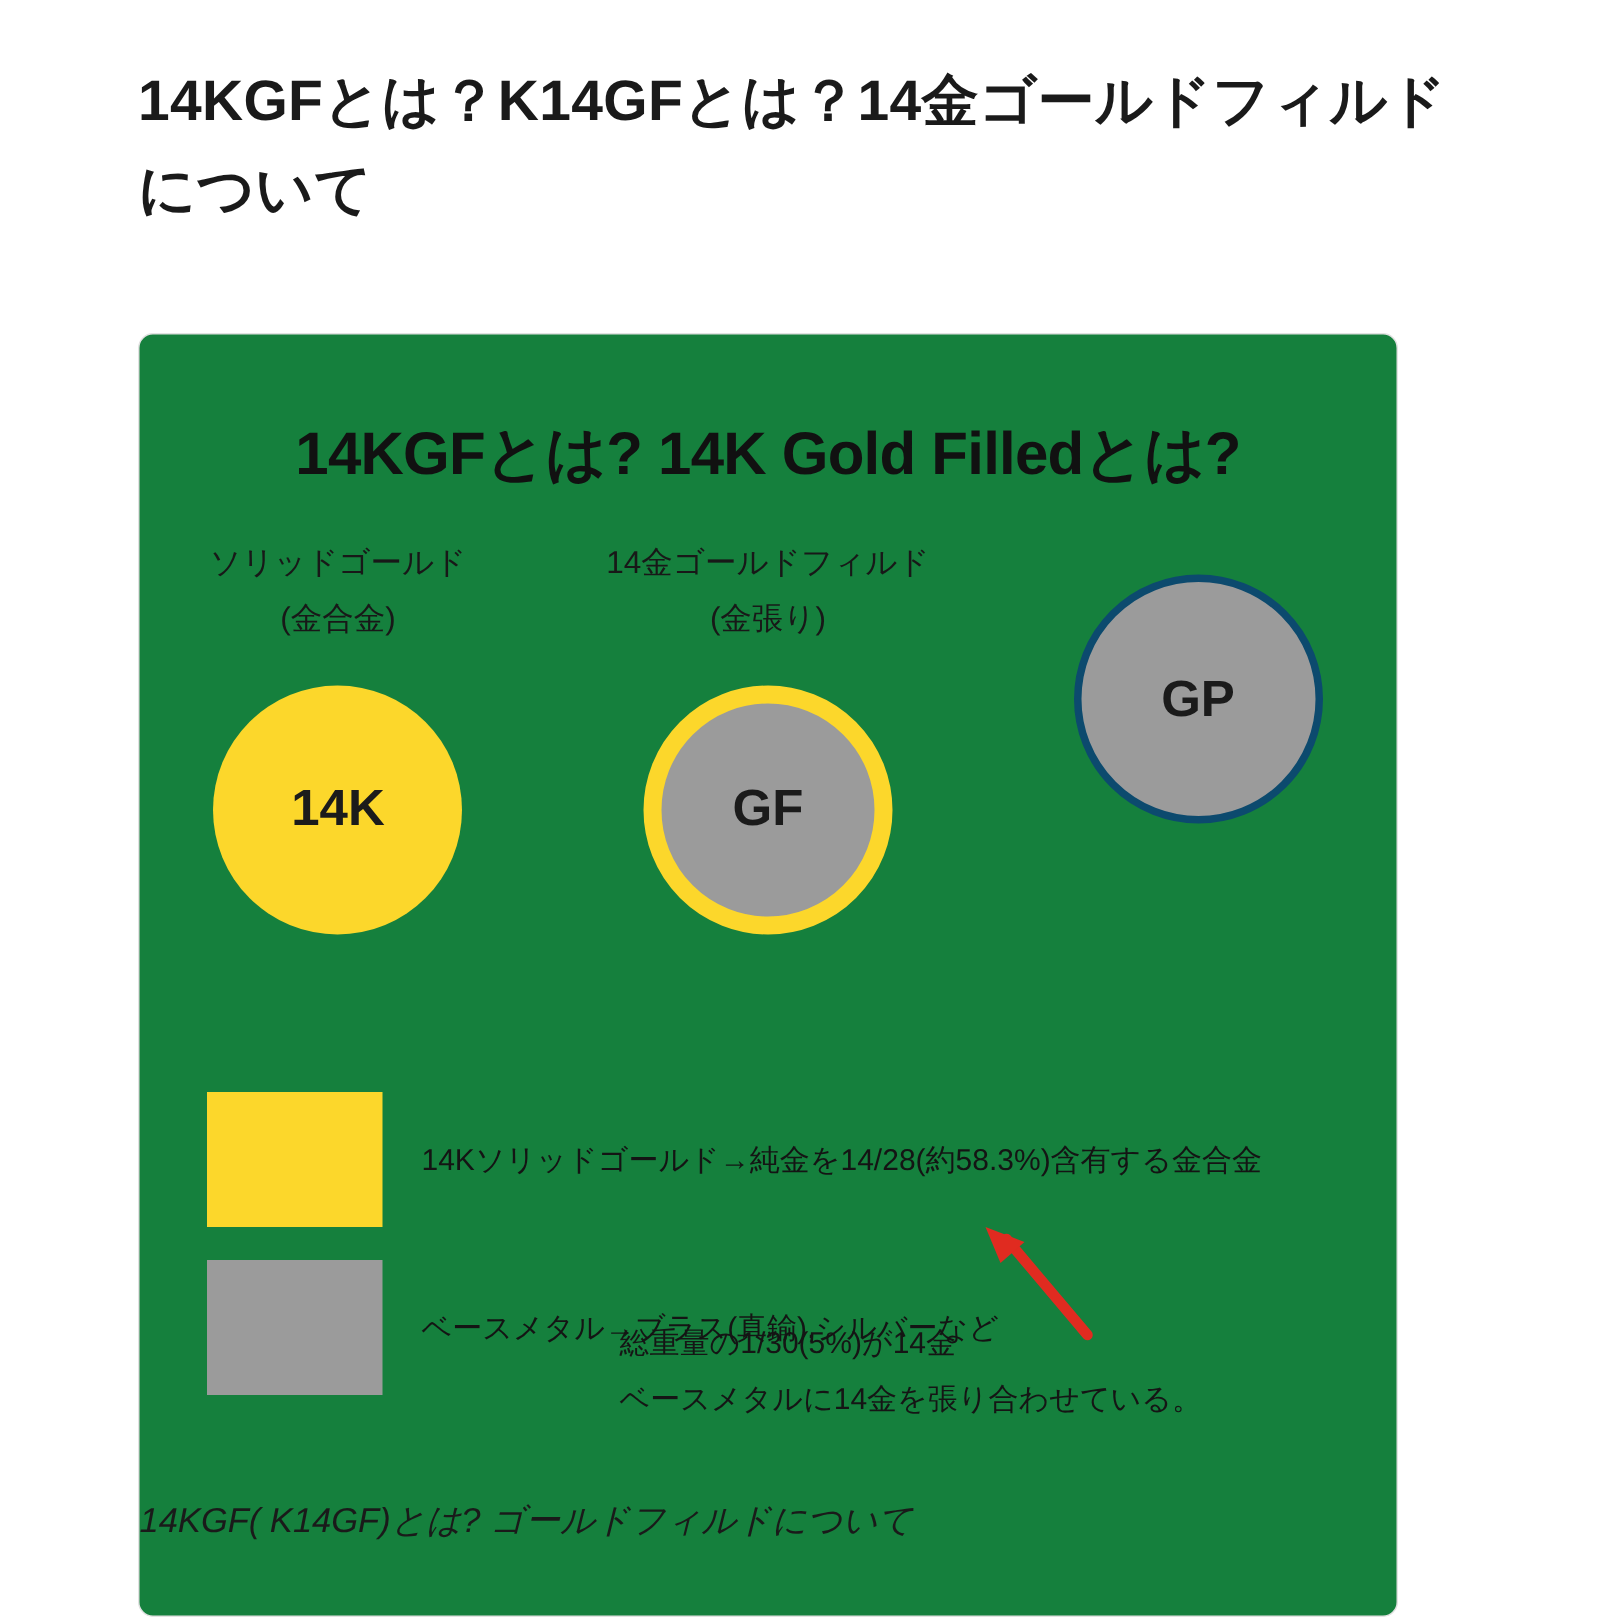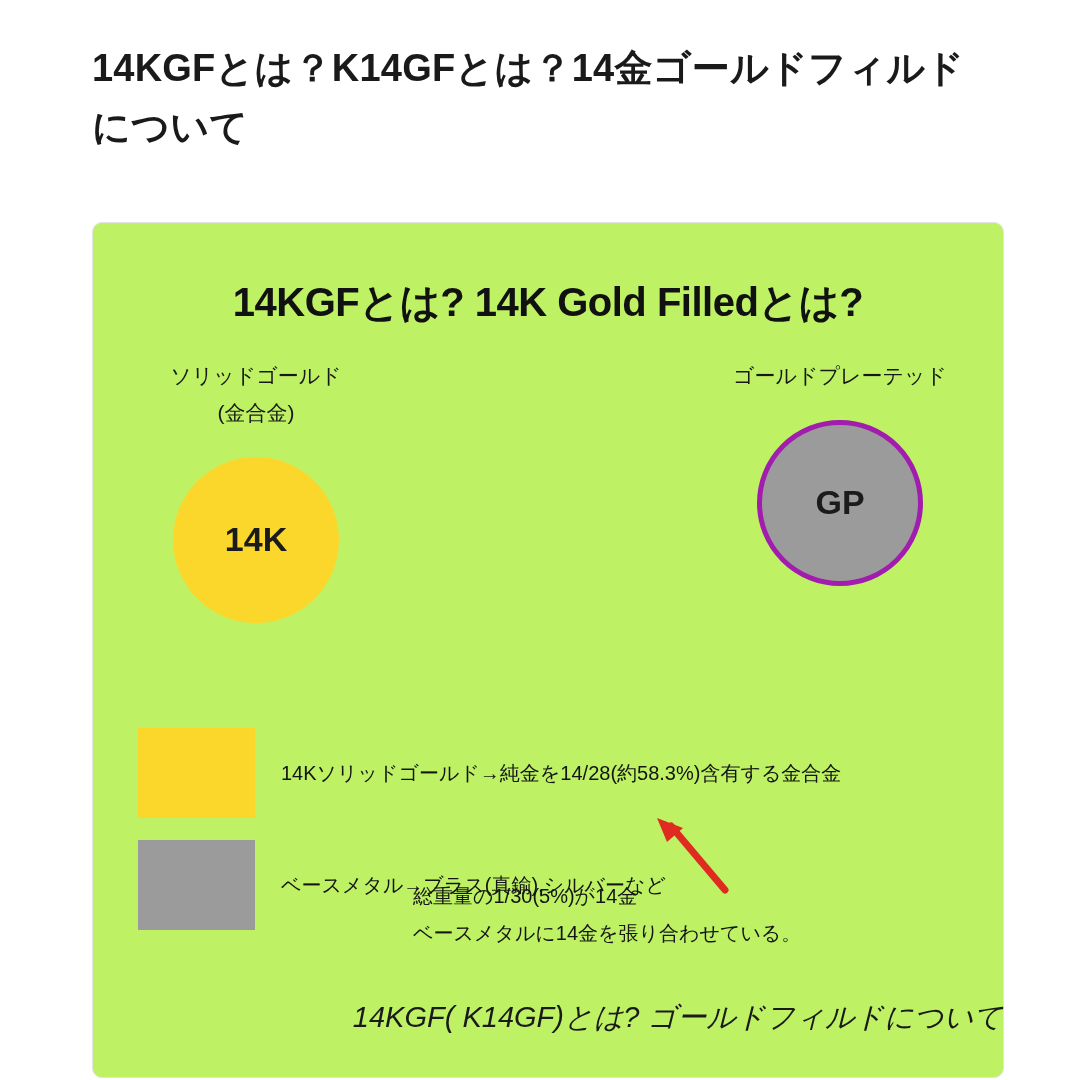--- a/index.html
+++ b/index.html
@@ -33,23 +33,23 @@
     line-height: 1.55;
     letter-spacing: 0.2px;
     color: #1a1a1a;
   }
 
   
   .card {
     position: absolute;
     left: 92px;
     top: 222px;
-    width: 912px;
+    width: 840px;
     height: 856px;
-    background: #bef264;
+    background: #15803d;
     border: 1px solid #e2e2e2;
     border-radius: 10px;
     box-sizing: border-box;
   }
 
   .card-title {
     position: absolute;
     left: 0;
     top: 52px;
     width: 100%;
@@ -109,21 +109,21 @@
     width: 166px;
     height: 166px;
     background: #9b9b9b;
     border: 12px solid #FCD72B;
     box-sizing: border-box;
   }
   .circle-gp {
     width: 166px;
     height: 166px;
     background: #9b9b9b;
-    border: 5px solid #a21caf;
+    border: 5px solid #0c4a6e;
     box-sizing: border-box;
   }
 
   
   .arrow-svg {
     position: absolute;
     left: 560px;
     top: 595px;
     width: 90px;
     height: 80px;
@@ -163,22 +163,22 @@
     color: #141414;
     white-space: nowrap;
   }
 
   
   .caption {
     position: absolute;
     left: 0;
     top: 775px;
     width: 100%;
-    text-align: right;
-    font-size: 29px;
+    text-align: left;
+    font-size: 23px;
     font-style: italic;
     color: #1a1a1a;
   }
 </style>
 </head>
 <body>
 
 <div class="page">
 
   <h1 class="page-title">14KGFとは？K14GFとは？14金ゴールドフィルドについて</h1>
@@ -195,25 +195,33 @@
           <div>(金合金)</div>
         </div>
         <div class="circle-wrap">
           <div class="circle circle-solid">
             <span>14K</span>
           </div>
         </div>
       </div>
 
       <div class="col">
+        <div class="col-label">
+          <div>14金ゴールドフィルド</div>
+          <div>(金張り)</div>
+        </div>
+        <div class="circle-wrap">
+          <div class="circle circle-gf">
+            <span>GF</span>
+          </div>
+        </div>
       </div>
 
       <div class="col">
         <div class="col-label">
-          <div>ゴールドプレーテッド</div>
         </div>
         <div class="circle-wrap">
           <div class="circle circle-gp">
             <span>GP</span>
           </div>
         </div>
       </div>
 
     </div>
 

